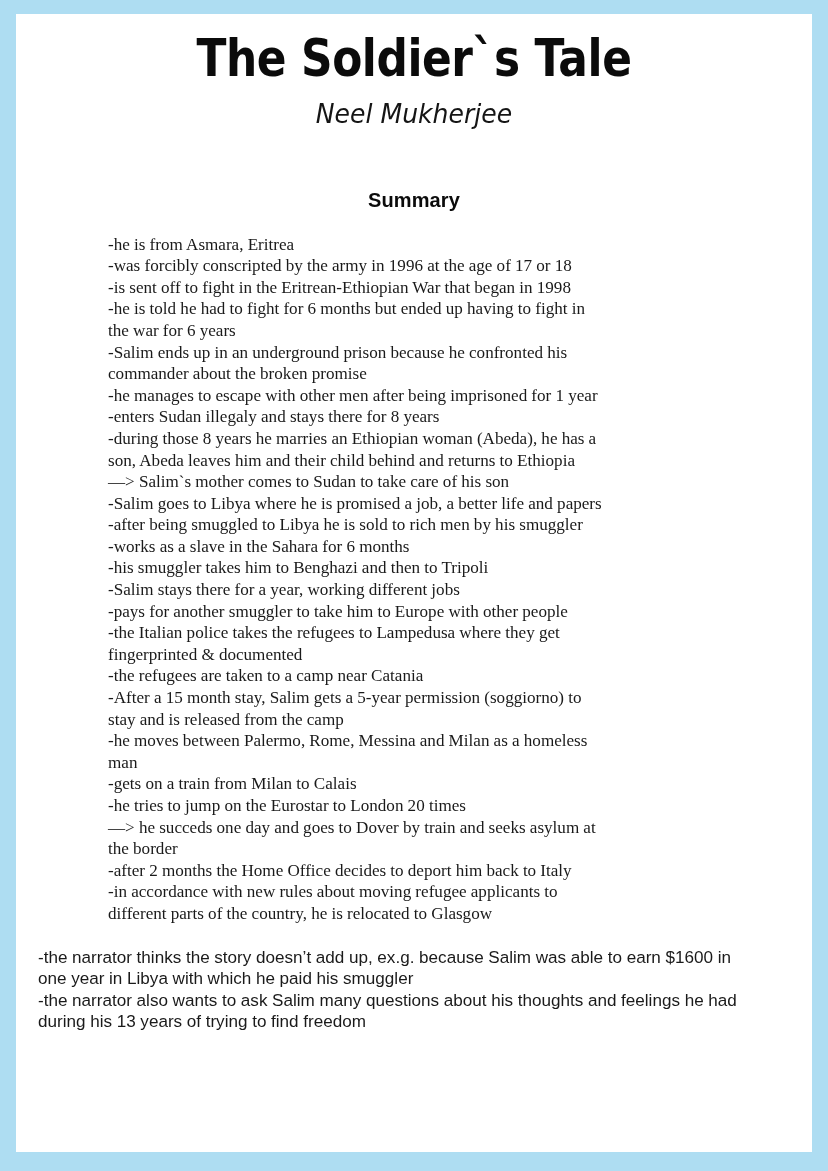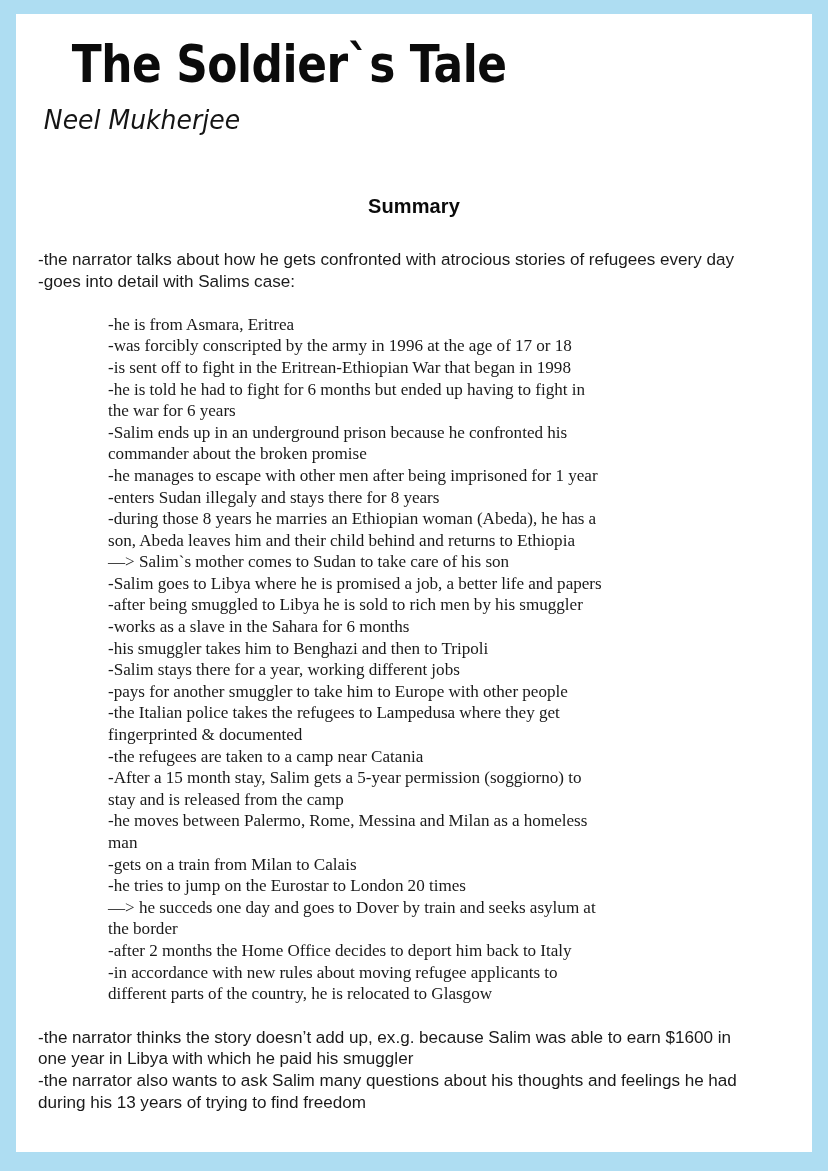--- a/index.html
+++ b/index.html
@@ -30,22 +30,22 @@
     top: 14px;
     width: 796px;
     height: 1138px;
     background: #ffffff;
     box-sizing: border-box;
     overflow: hidden;
   }
 
   
   .title-block {
-    text-align: left;
-    padding-top: 23px;
+    text-align: center;
+    padding-top: 17px;
   }
   #doc-title {
     font-family: "DejaVu Sans", "Liberation Sans", sans-serif;
     font-size: 51px;
     font-weight: 700;
     line-height: 1.08;
     letter-spacing: -0.5px;
     color: #0b0b0b;
     margin: 0;
     transform: scaleX(0.86);
@@ -106,22 +106,20 @@
 
     <div class="title-block">
       <h1 id="doc-title">The Soldier`s Tale</h1>
       <p id="doc-author">Neel Mukherjee</p>
     </div>
 
     <h2 id="section-heading">Summary</h2>
 
     <div class="body-wrap">
 
-      <div id="intro-block" class="para">-the narrator talks about how he gets confronted with atrocious stories of refugees every day
--goes into detail with Salims case:</div>
 
       <div id="detail-block" class="para">-he is from Asmara, Eritrea
 -was forcibly conscripted by the army in 1996 at the age of 17 or 18
 -is sent off to fight in the Eritrean-Ethiopian War that began in 1998
 -he is told he had to fight for 6 months but ended up having to fight in
 the war for 6 years
 -Salim ends up in an underground prison because he confronted his
 commander about the broken promise
 -he manages to escape with other men after being imprisoned for 1 year
 -enters Sudan illegaly and stays there for 8 years

